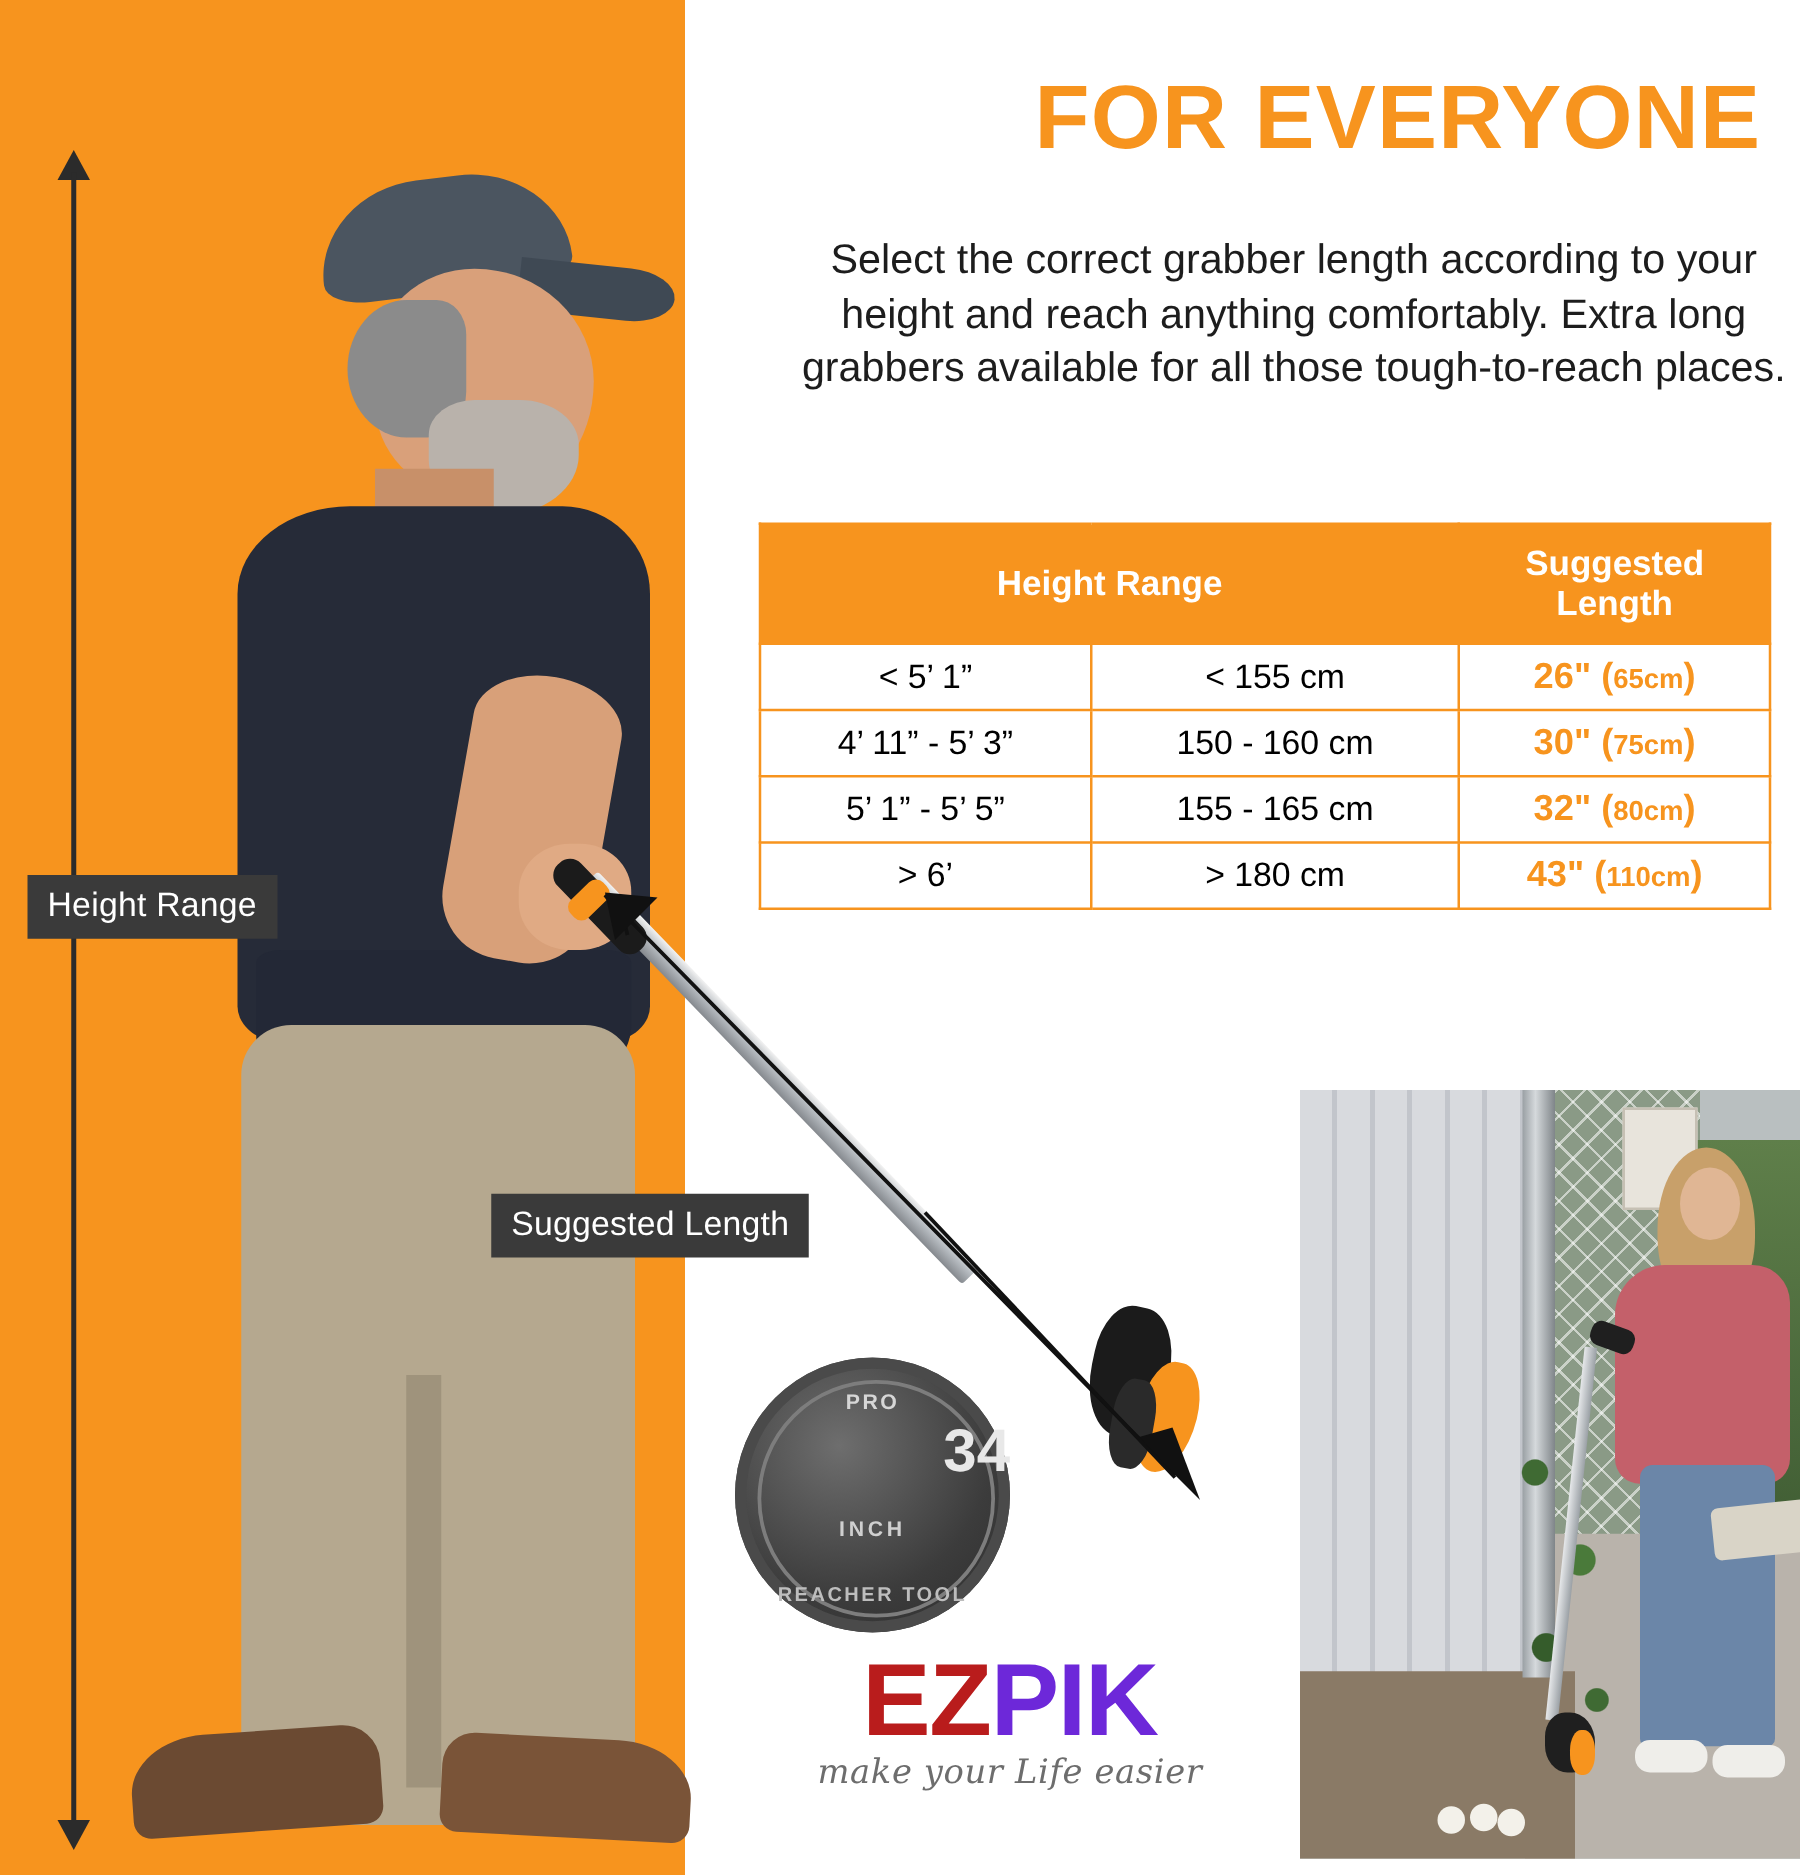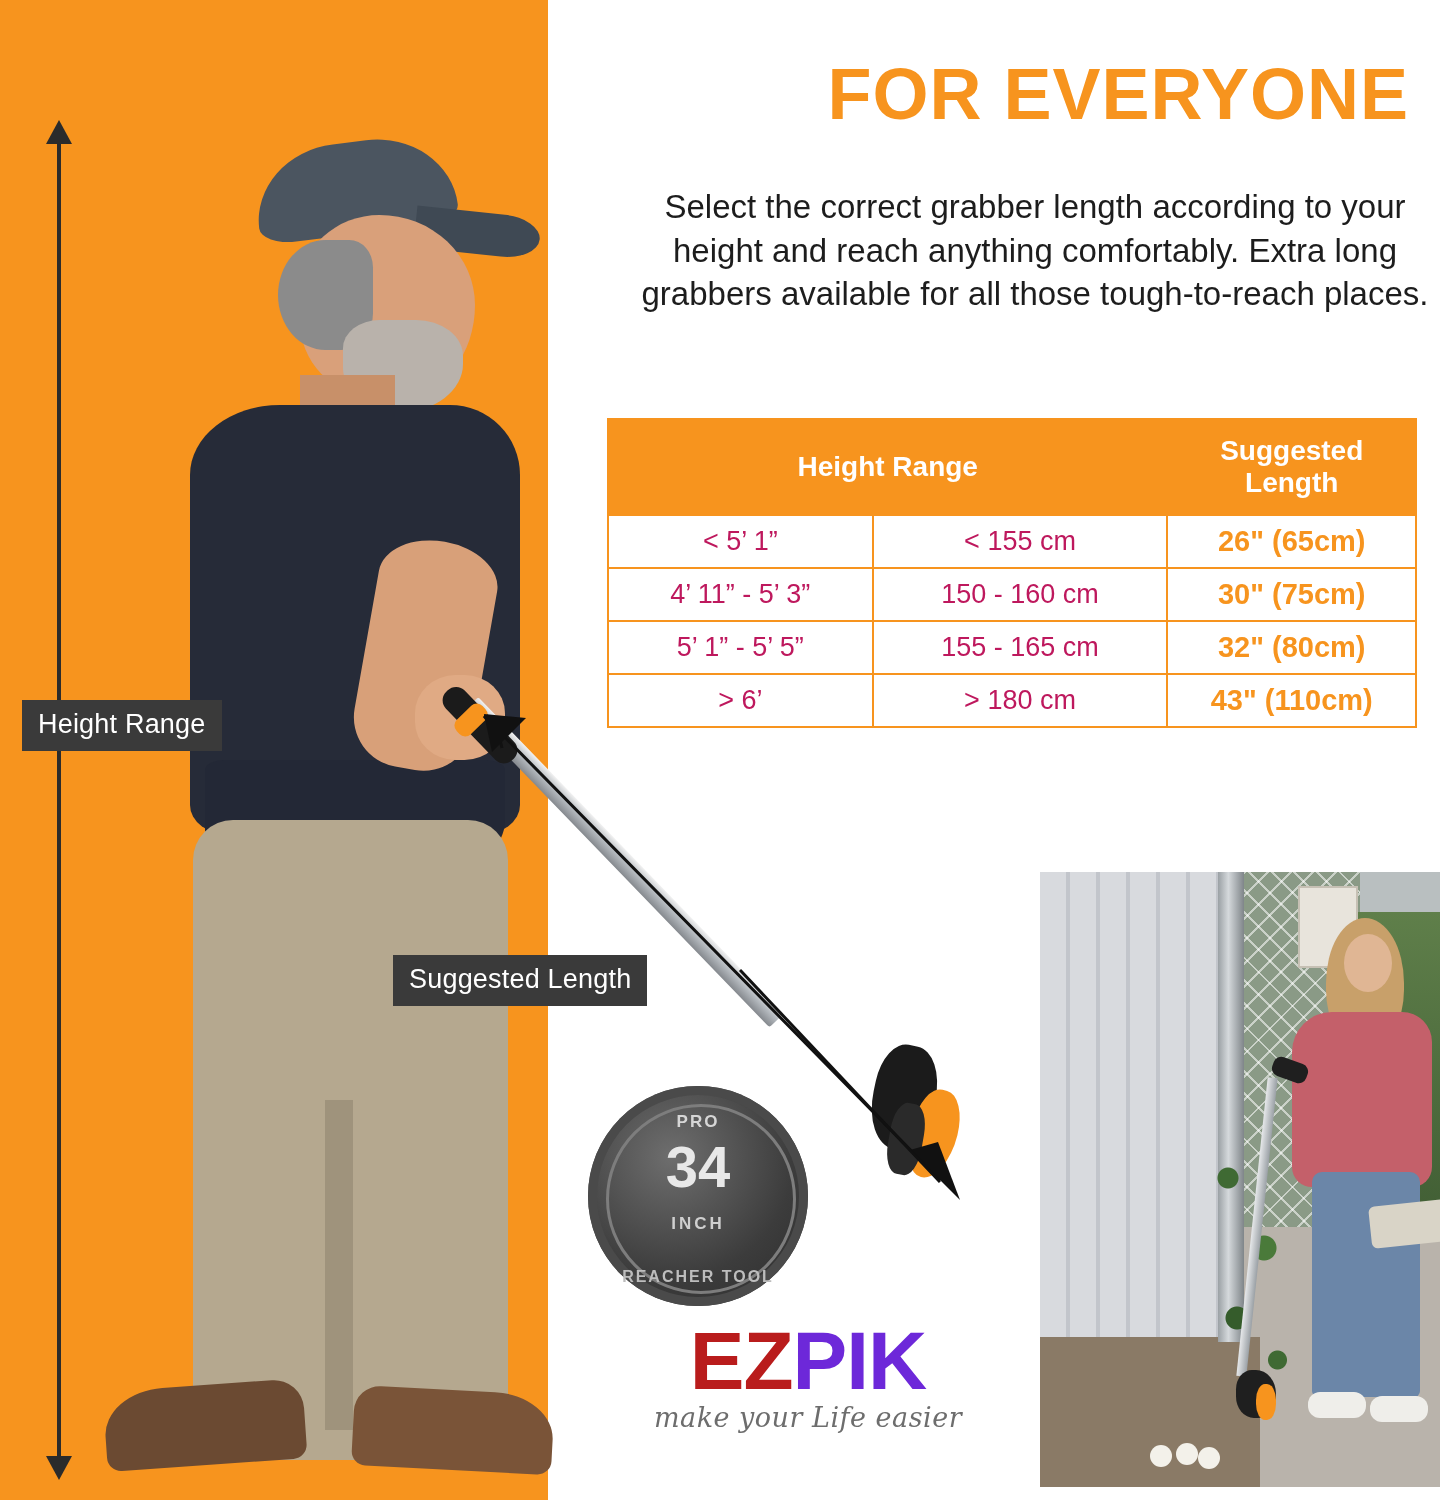--- a/index.html
+++ b/index.html
@@ -289,21 +289,21 @@
     position: absolute;
     left: 607px;
     top: 418px;
     width: 810px;
     border-collapse: collapse;
   }
   .tbl th, .tbl td {
     border: 2px solid #F7941E;
     text-align: center;
     font-size: 27px;
-    color: #be185d;
+    color: #000000;
     height: 51px;
     padding: 0 6px;
   }
   .tbl thead th {
     background: #F7941E;
     color: #ffffff;
     font-size: 28px;
     font-weight: bold;
     height: 94px;
     border-color: #F7941E;
@@ -311,21 +311,21 @@
   }
   .tbl thead th.hdr-sep {
     border-left: 2px solid #ffffff;
   }
   .tbl td.len {
     color: #F7941E;
     font-weight: bold;
     font-size: 29px;
   }
   .tbl td.len .cm {
-    font-size: 29px;
+    font-size: 22px;
     margin-top: 24px;
   }
   .col-a { width: 268px; }
   .col-b { width: 300px; }
   .col-c { width: 242px; }
 
   
   .badge {
     position: absolute;
     left: 588px;
@@ -348,23 +348,23 @@
     top: 26px; left: 0; width: 100%;
     text-align: center;
     color: #d6d6d6;
     font-size: 17px;
     font-weight: bold;
     letter-spacing: 2px;
   }
   .badge .num {
     position: absolute;
     top: 52px; left: 0; width: 100%;
-    text-align: center;
+    text-align: right;
     color: #e8e8e8;
-    font-size: 58px;
+    font-size: 48px;
     font-weight: bold;
     line-height: 1;
   }
   .badge .inch {
     position: absolute;
     top: 128px; left: 0; width: 100%;
     text-align: center;
     color: #cfcfcf;
     font-size: 17px;
     font-weight: bold;

